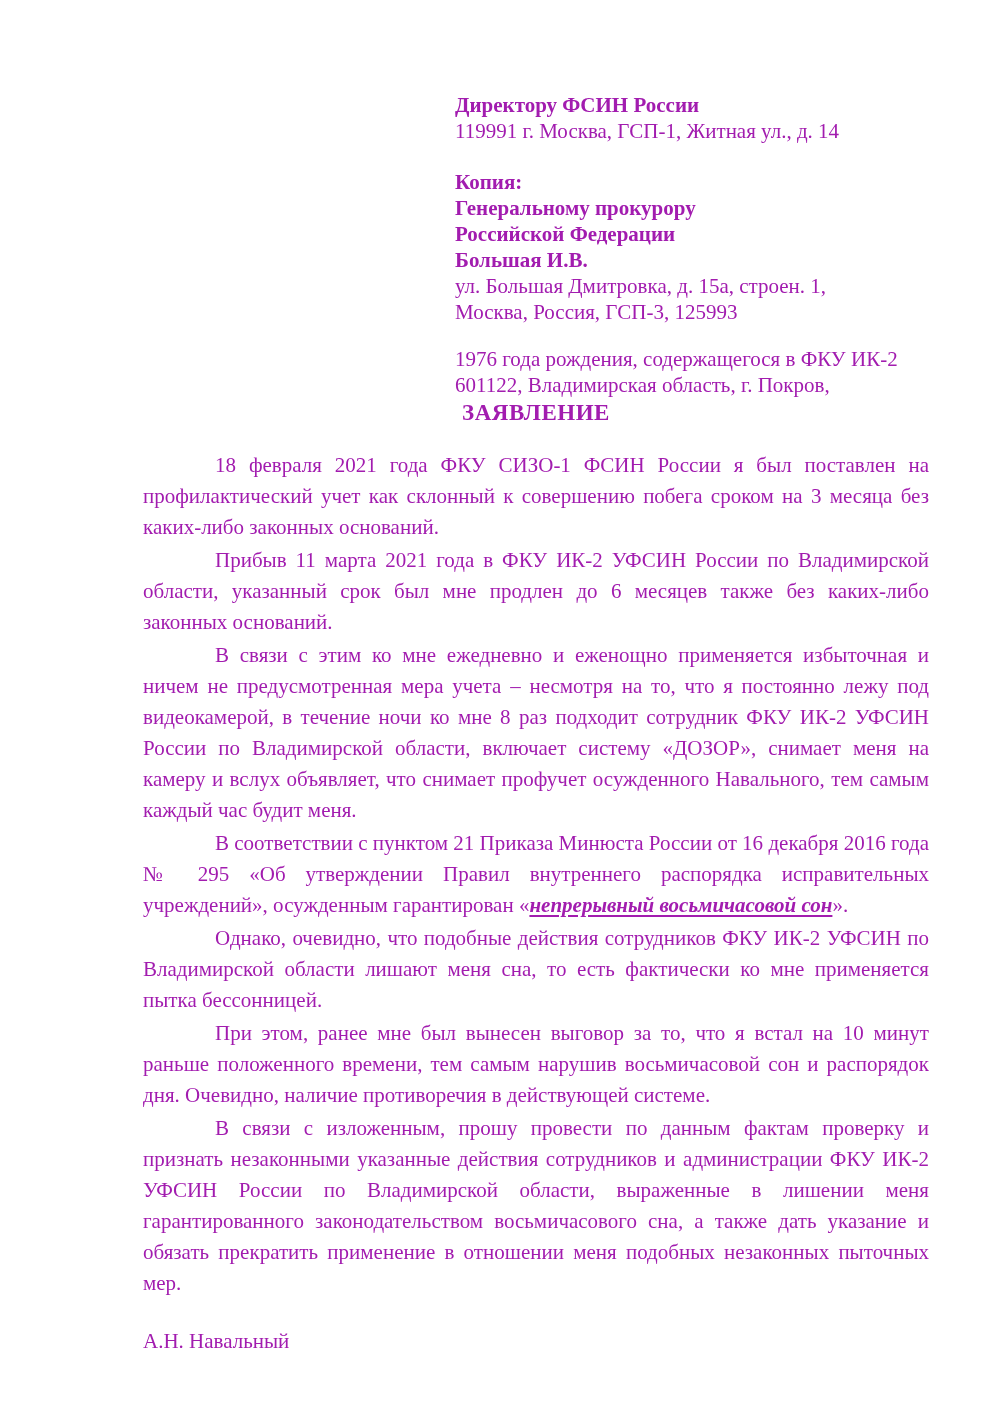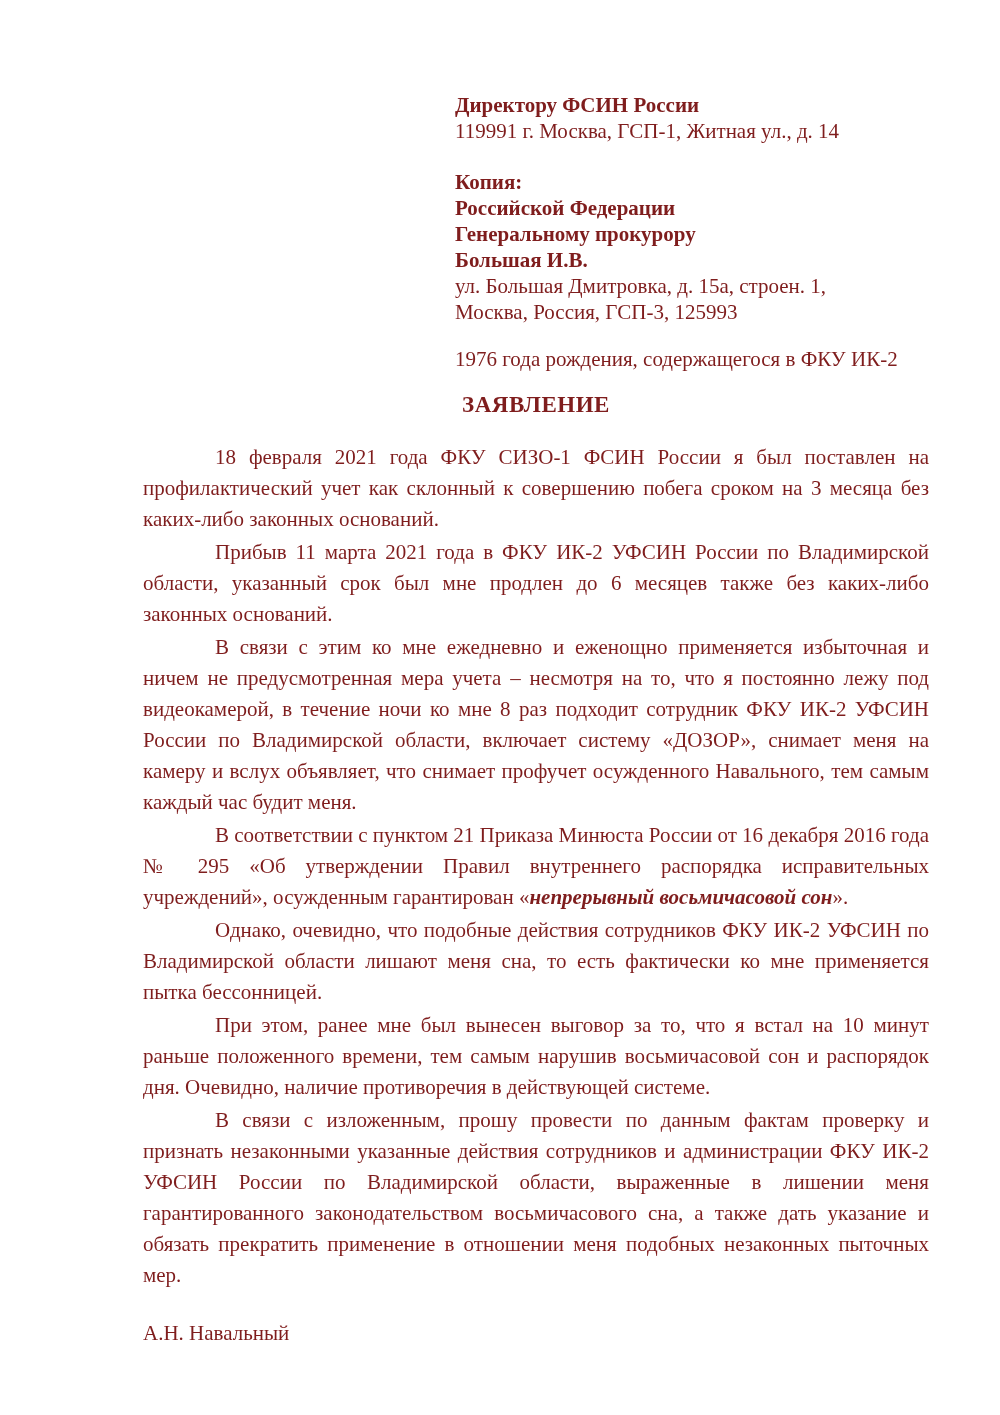--- a/index.html
+++ b/index.html
@@ -6,53 +6,53 @@
     margin: 0;
     padding: 0;
     background: #ffffff;
   }
   .page {
     width: 1000px;
     height: 1415px;
     box-sizing: border-box;
     margin: 0 auto;
     background: #ffffff;
-    color: #7f1d1d;
+    color: #a21caf;
     font-family: "Liberation Serif", "DejaVu Serif", serif;
     font-size: 21px;
     padding: 92px 71px 0 143px;
     overflow: hidden;
   }
   .address-col {
     margin-left: 312px;
     line-height: 26px;
   }
   .addr-block { margin: 0; }
   .addr-block.recipient { margin-bottom: 25px; }
   .addr-block.copyblock { margin-bottom: 21px; }
   .addr-line { white-space: nowrap; }
   .bold { font-weight: bold; }
   .doc-title {
     text-align: center;
     font-weight: bold;
     font-size: 23px;
     letter-spacing: 0.5px;
-    margin-top: 18px;
     margin-bottom: 22px;
     line-height: 30px;
   }
   .body-text p {
     margin: 2px 0 0 0;
     text-align: justify;
     text-indent: 72px;
     line-height: 31px;
   }
   .emph {
     font-weight: bold;
     font-style: italic;
+    text-decoration: underline;
     text-decoration-thickness: 2px;
     text-underline-offset: 3px;
   }
   .signature {
     text-align: left;
     margin-top: 30px;
     line-height: 25px;
   }
 </style>
 </head>
@@ -62,29 +62,30 @@
 
   <div class="address-col">
 
     <div class="addr-block recipient">
       <div class="addr-line bold">Директору ФСИН России</div>
       <div class="addr-line">119991 г. Москва, ГСП-1, Житная ул., д. 14</div>
     </div>
 
     <div class="addr-block copyblock">
       <div class="addr-line bold">Копия:</div>
+      <div class="addr-line bold">Генеральному прокурору</div>
       <div class="addr-line bold">Российской Федерации</div>
-      <div class="addr-line bold">Генеральному прокурору</div>
       <div class="addr-line bold">Большая И.В.</div>
       <div class="addr-line">ул. Большая Дмитровка, д. 15а, строен. 1,</div>
       <div class="addr-line">Москва, Россия, ГСП-3, 125993</div>
     </div>
 
     <div class="addr-block">
       <div class="addr-line">1976 года рождения, содержащегося в ФКУ ИК-2</div>
+      <div class="addr-line">601122, Владимирская область, г. Покров,</div>
     </div>
 
   </div>
 
   <div class="doc-title">ЗАЯВЛЕНИЕ</div>
 
   <div class="body-text">
     <p>18 февраля 2021 года ФКУ СИЗО-1 ФСИН России я был поставлен на профилактический учет как склонный к совершению побега сроком на 3 месяца без каких-либо законных оснований.</p>
     <p>Прибыв 11 марта 2021 года в ФКУ ИК-2 УФСИН России по Владимирской области, указанный срок был мне продлен до 6 месяцев также без каких-либо законных оснований.</p>
     <p>В связи с этим ко мне ежедневно и еженощно применяется избыточная и ничем не предусмотренная мера учета – несмотря на то, что я постоянно лежу под видеокамерой, в течение ночи ко мне 8 раз подходит сотрудник ФКУ ИК-2 УФСИН России по Владимирской области, включает систему «ДОЗОР», снимает меня на камеру и вслух объявляет, что снимает профучет осужденного Навального, тем самым каждый час будит меня.</p>

